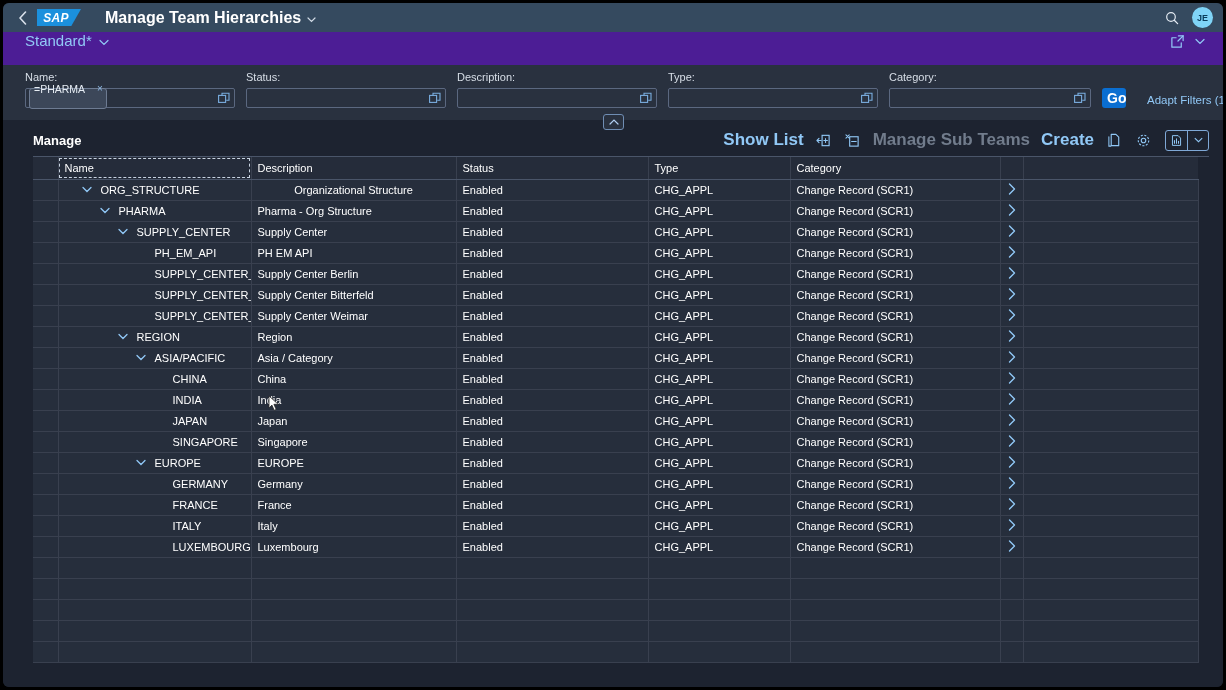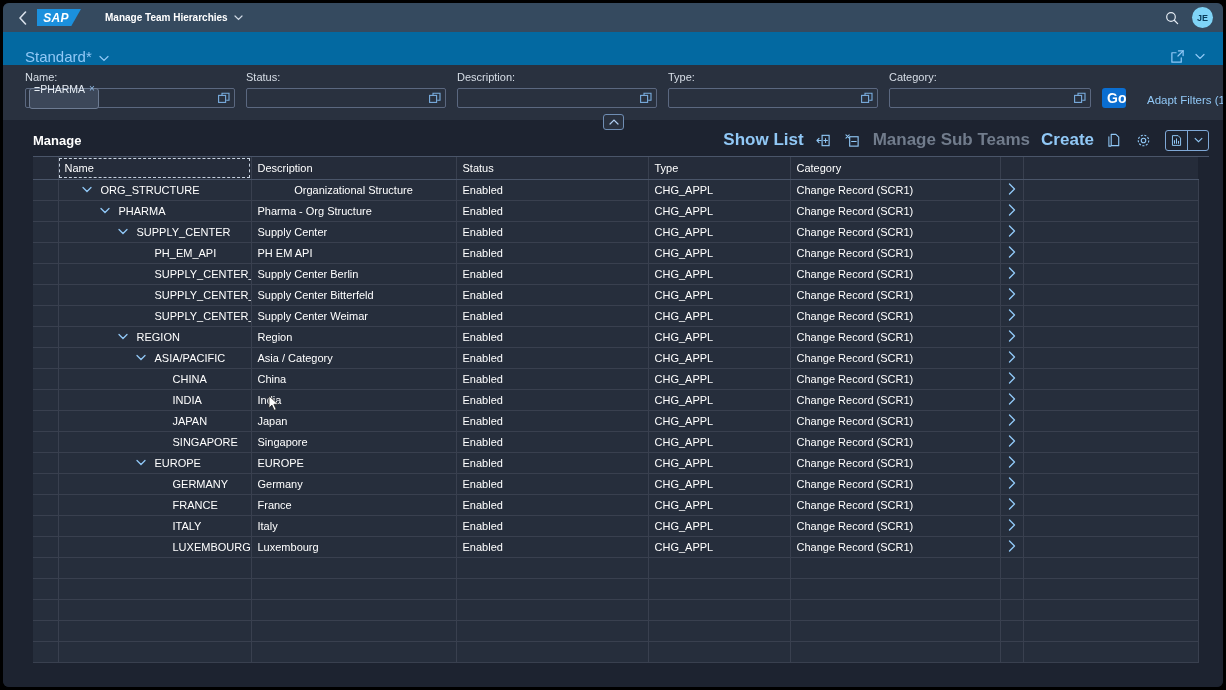--- a/index.html
+++ b/index.html
@@ -49,21 +49,21 @@
     color: #ffffff;
     font-weight: bold;
     font-size: 12px;
     letter-spacing: 0.3px;
     font-style: italic;
     margin-right: 6px;
   }
   .shell-title {
     margin-left: 24px;
     color: #ffffff;
-    font-size: 10px;
+    font-size: 16px;
     font-weight: bold;
     display: flex; align-items: center; gap: 6px;
     cursor: pointer;
   }
   .shell-title .chev { color: #cfd9e4; }
   .shell-right {
     margin-left: auto;
     display: flex; align-items: center; gap: 10px;
   }
   .shell-icon {
@@ -75,22 +75,22 @@
     width: 21px; height: 21px; border-radius: 50%;
     background: #7fd4f7; color: #0a3d5c;
     font-size: 9px; font-weight: bold;
     display: flex; align-items: center; justify-content: center;
     cursor: pointer;
   }
 
   
   .variant-row {
     height: 33px; min-height: 33px;
-    background: #0369a1;
-    display: flex; align-items: flex-end;
+    background: #4c1d95;
+    display: flex; align-items: flex-start;
     padding: 0 14px 0 22px;
   }
   .variant-name {
     color: #91c8f6;
     font-size: 15px;
     display: flex; align-items: center; gap: 7px;
     cursor: pointer;
   }
   .variant-right { margin-left: auto; display: flex; align-items: center; gap: 5px; }
   .variant-right .vicon {
@@ -126,21 +126,21 @@
     display: flex; align-items: center; justify-content: center;
     cursor: pointer;
   }
   .token {
     background: #3c4759;
     border: 1px solid #6d7b92;
     border-radius: 3px;
     color: #e6ecf3;
     font-size: 10.5px;
     padding: 0px 3px 19px 4px;
-    display: flex; align-items: center; gap: 4px;
+    display: flex; align-items: center; gap: 12px;
     height: 15px;
     cursor: pointer;
   }
   .token .x { color: #8fb9e4; font-size: 10px; }
   .w-name { width: 210px; }
   .w-desc { width: 200px; }
   .w-status { width: 200px; }
   .w-type  { width: 210px; }
   .w-cat   { width: 202px; }
   .go-btn {

